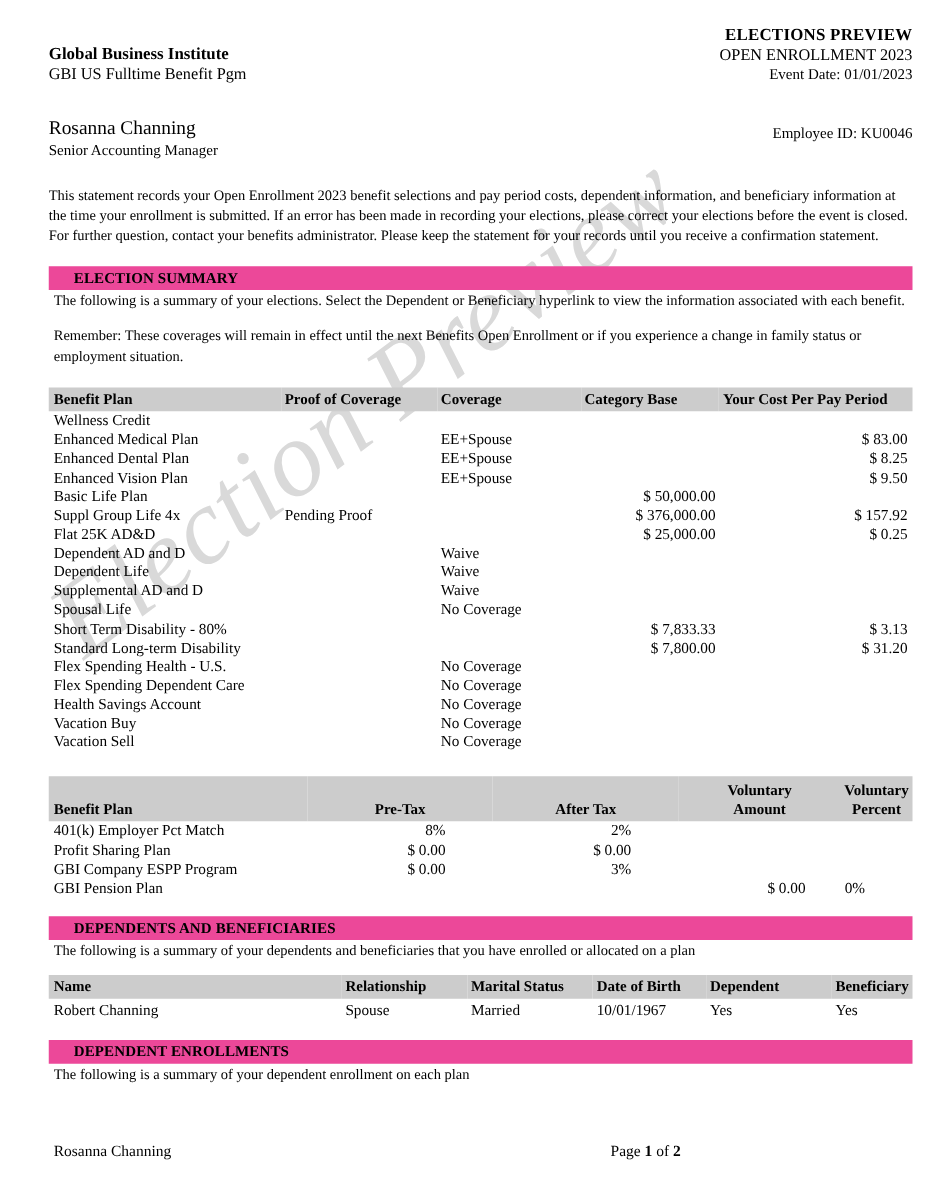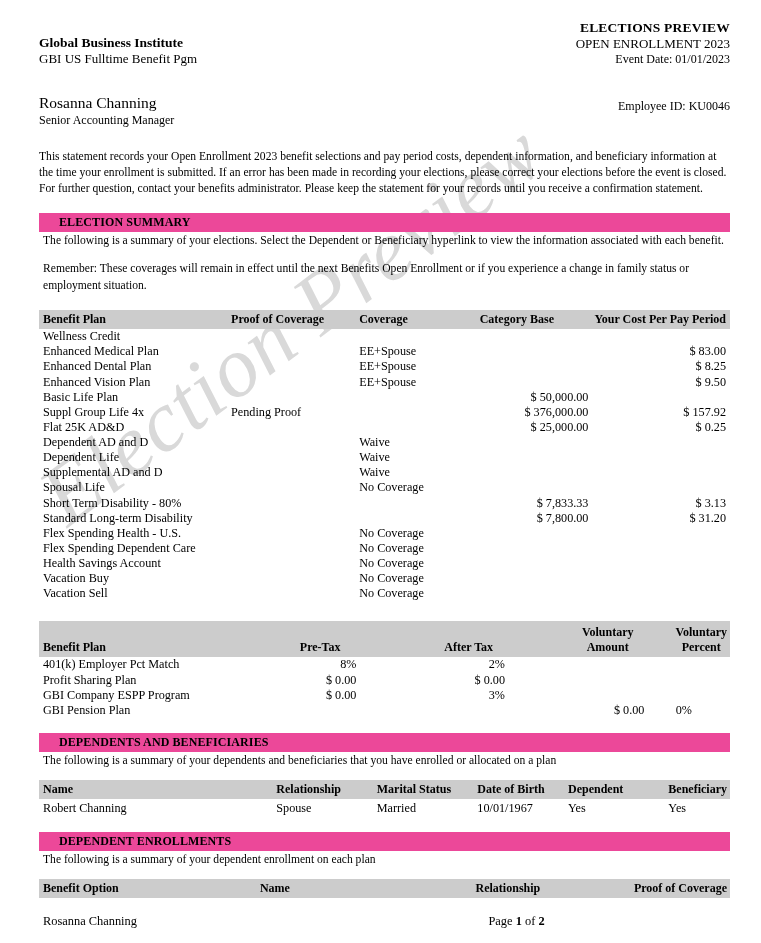--- a/index.html
+++ b/index.html
@@ -141,21 +141,21 @@
     line-height: 1.24;
     vertical-align: top;
     white-space: nowrap;
   }
   
   #elections-table { margin-top: 16px; }
   #elections-table thead th.h-plan     { width: 190px; text-align: left; padding-left: 4px; }
   #elections-table thead th.h-proof    { width: 130px; text-align: left; }
   #elections-table thead th.h-cov      { width: 128px; text-align: left; }
   #elections-table thead th.h-base     { width: 118px; text-align: left; }
-  #elections-table thead th.h-cost     { text-align: right; padding-right: 4px; }
+  #elections-table thead th.h-cost     { text-align: right; padding-right: 20px; }
   #elections-table tbody td.c-plan  { text-align: left; padding-left: 4px; }
   #elections-table tbody td.c-proof { text-align: left; }
   #elections-table tbody td.c-cov   { text-align: left; }
   #elections-table tbody td.c-base  { text-align: right; }
   #elections-table tbody td.c-cost  { text-align: right; padding-right: 4px; }
   
   #savings-table { margin-top: 20px; }
   #savings-table thead th {
     padding-top: 4px;
     padding-bottom: 2px;
@@ -459,31 +459,20 @@
             <td class="c-dob">10/01/1967</td>
             <td class="c-dep">Yes</td>
             <td class="c-ben">Yes</td>
           </tr>
         </tbody>
     </table>
 
     <div class="band">DEPENDENT ENROLLMENTS</div>
     <div class="band-note">The following is a summary of your dependent enrollment on each plan</div>
 
-    <table class="tbl" id="enrollments-table">
-      <thead>
-        <tr>
-          <th class="h-opt">Benefit Option</th>
-          <th class="h-name">Name</th>
-          <th class="h-rel">Relationship</th>
-          <th class="h-proof">Proof of Coverage</th>
-        </tr>
-      </thead>
-      <tbody></tbody>
-    </table>
 
   </div>
 
   <div id="footer">
     <div class="f-left">Rosanna Channing</div>
     <div class="f-mid">
       <span>Page</span>
       <b>1</b>
       <span>of</span>
       <b>2</b>

